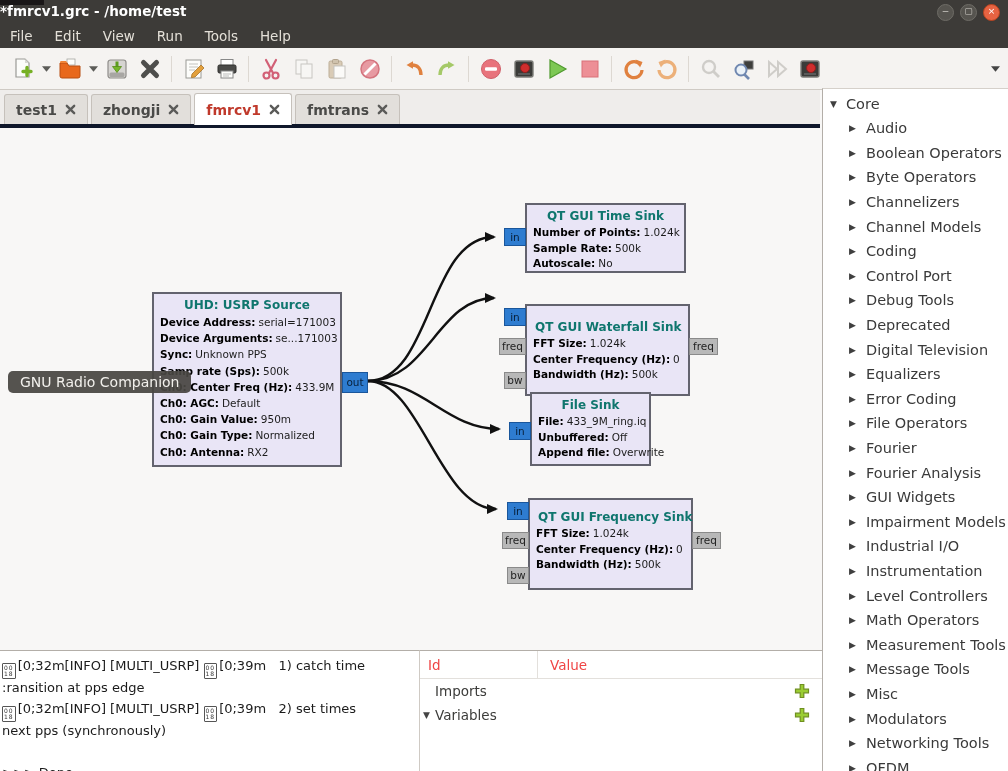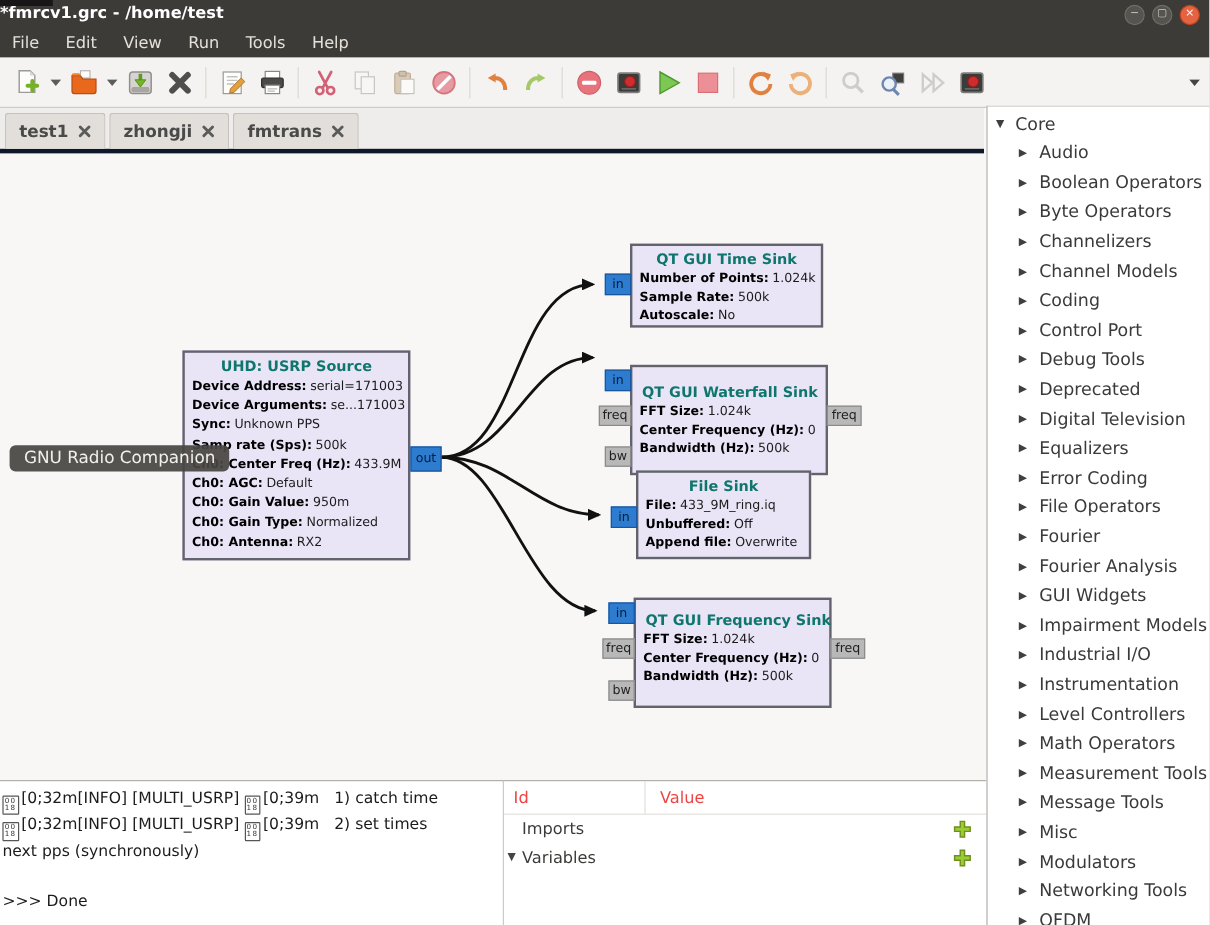--- a/index.html
+++ b/index.html
@@ -289,20 +289,28 @@
 
       <div class="tab">
         <span>zhongji</span>
         <span class="tab-close">
           <svg viewBox="0 0 12 12">
             <path d="M2 2l8 8M10 2l-8 8" stroke="#5b5b59" stroke-width="2.6" stroke-linecap="round"></path>
           </svg>
         </span>
       </div>
 
+      <div class="tab active">
+        <span>fmrcv1</span>
+        <span class="tab-close">
+          <svg viewBox="0 0 12 12">
+            <path d="M2 2l8 8M10 2l-8 8" stroke="#5b5b59" stroke-width="2.6" stroke-linecap="round"></path>
+          </svg>
+        </span>
+      </div>
 
       <div class="tab">
         <span>fmtrans</span>
         <span class="tab-close">
           <svg viewBox="0 0 12 12">
             <path d="M2 2l8 8M10 2l-8 8" stroke="#5b5b59" stroke-width="2.6" stroke-linecap="round"></path>
           </svg>
         </span>
       </div>
     </div>
@@ -355,21 +363,21 @@
       <div class="bparam"><b>FFT Size:</b><span>1.024k</span></div>
           <div class="bparam"><b>Center Frequency (Hz):</b><span>0</span></div>
           <div class="bparam"><b>Bandwidth (Hz):</b><span>500k</span></div>
         </div>
       <div class="port port-blue" style="left:-23px;top:2px;width:22px;height:18px;line-height:16px;">in</div>
       <div class="port port-gray" style="left:-28px;top:32px;width:27px;height:17px;line-height:15px;">freq</div>
       <div class="port port-gray" style="left:-23px;top:66px;width:22px;height:17px;line-height:15px;">bw</div>
       <div class="port port-gray" style="right:-30px;top:32px;width:29px;height:17px;line-height:15px;">freq</div>
     </div>
 
-    <div class="block sink" style="left:530px;top:264px;width:146px;height:74px;">
+    <div class="block sink" style="left:530px;top:264px;width:121px;height:74px;">
       <div class="block-title">File Sink</div>
       <div>
 
       <div class="bparam"><b>File:</b><span>433_9M_ring.iq</span></div>
           <div class="bparam"><b>Unbuffered:</b><span>Off</span></div>
           <div class="bparam"><b>Append file:</b><span>Overwrite</span></div>
         </div>
       <div class="port port-blue" style="left:-23px;top:28px;width:22px;height:18px;line-height:16px;">in</div>
     </div>
 
@@ -388,20 +396,21 @@
     </div>
 
     <div class="tooltip">GNU Radio Companion</div>
   </div>
 
   <div class="console">
     <div>
 
         <div class="console-line"><span class="escbox"><span class="eb-t">00</span><span class="eb-b">18</span></span><span>[0;32m[INFO] [MULTI_USRP] </span><span class="escbox"><span class="eb-t">00</span><span class="eb-b">18</span></span><span>[0;39m   1) catch time</span></div>
 
+        <div class="console-line"><span>:ransition at pps edge</span><span></span></div>
 
         <div class="console-line"><span class="escbox"><span class="eb-t">00</span><span class="eb-b">18</span></span><span>[0;32m[INFO] [MULTI_USRP] </span><span class="escbox"><span class="eb-t">00</span><span class="eb-b">18</span></span><span>[0;39m   2) set times</span></div>
 
         <div class="console-line"><span>next pps (synchronously)</span><span></span></div>
 
         <div class="console-line"><span></span><span></span></div>
 
         <div class="console-line"><span>&gt;&gt;&gt; Done</span><span></span></div>
       </div>
   </div>

